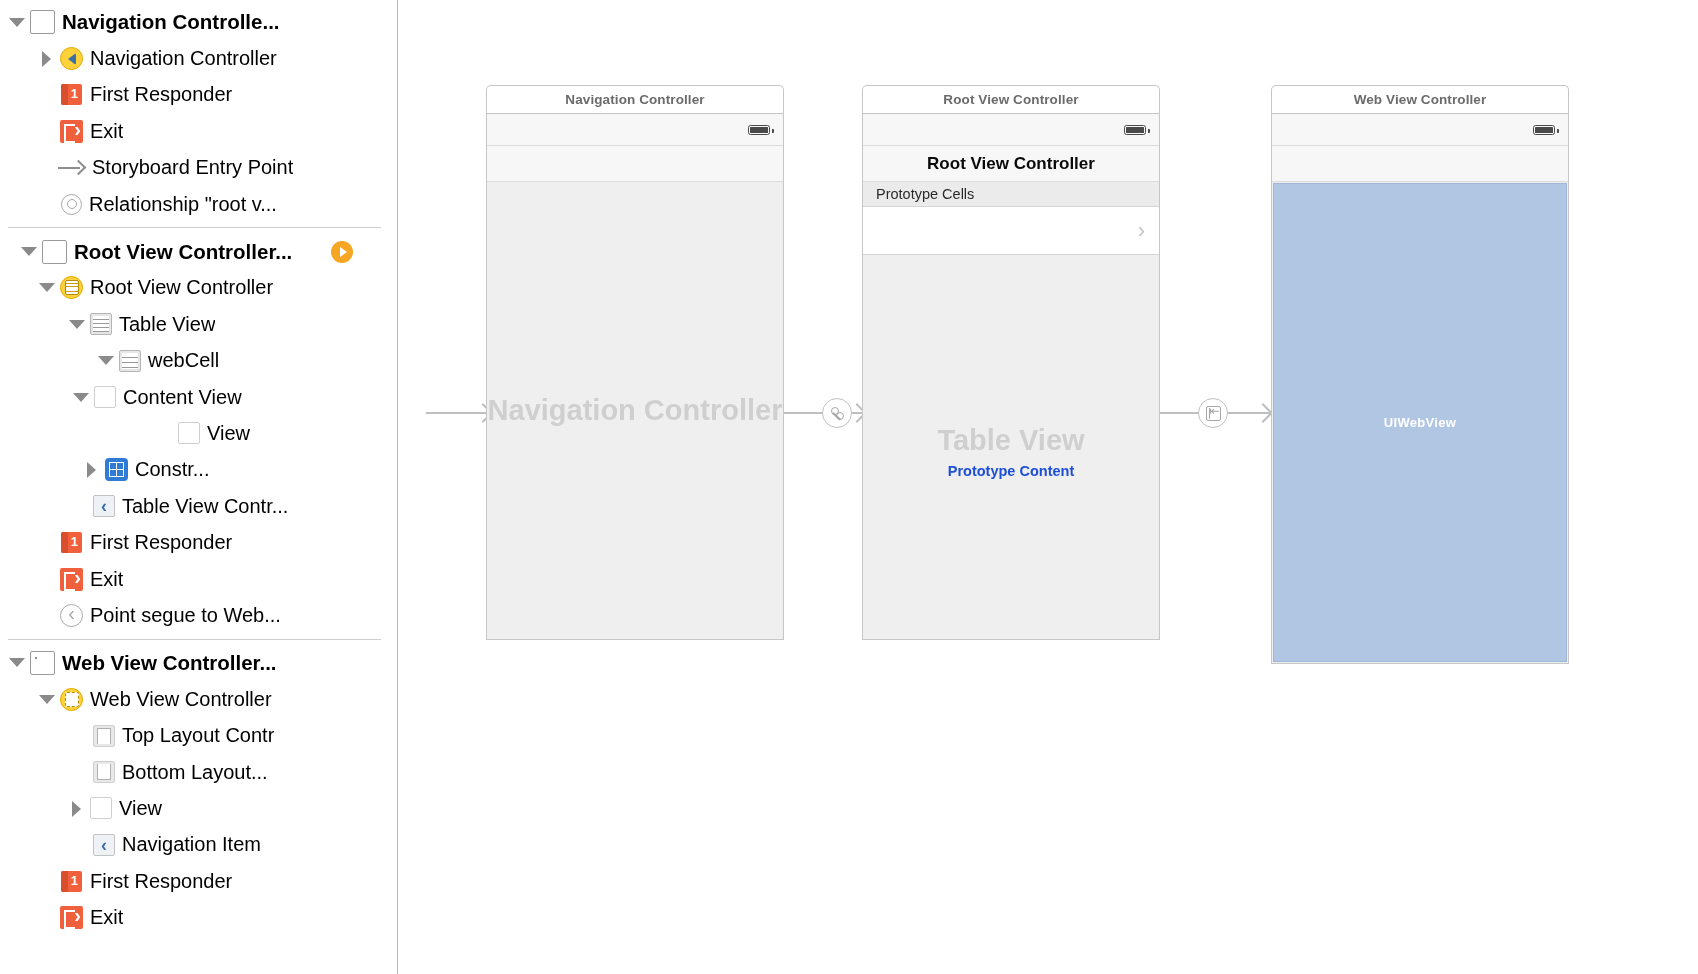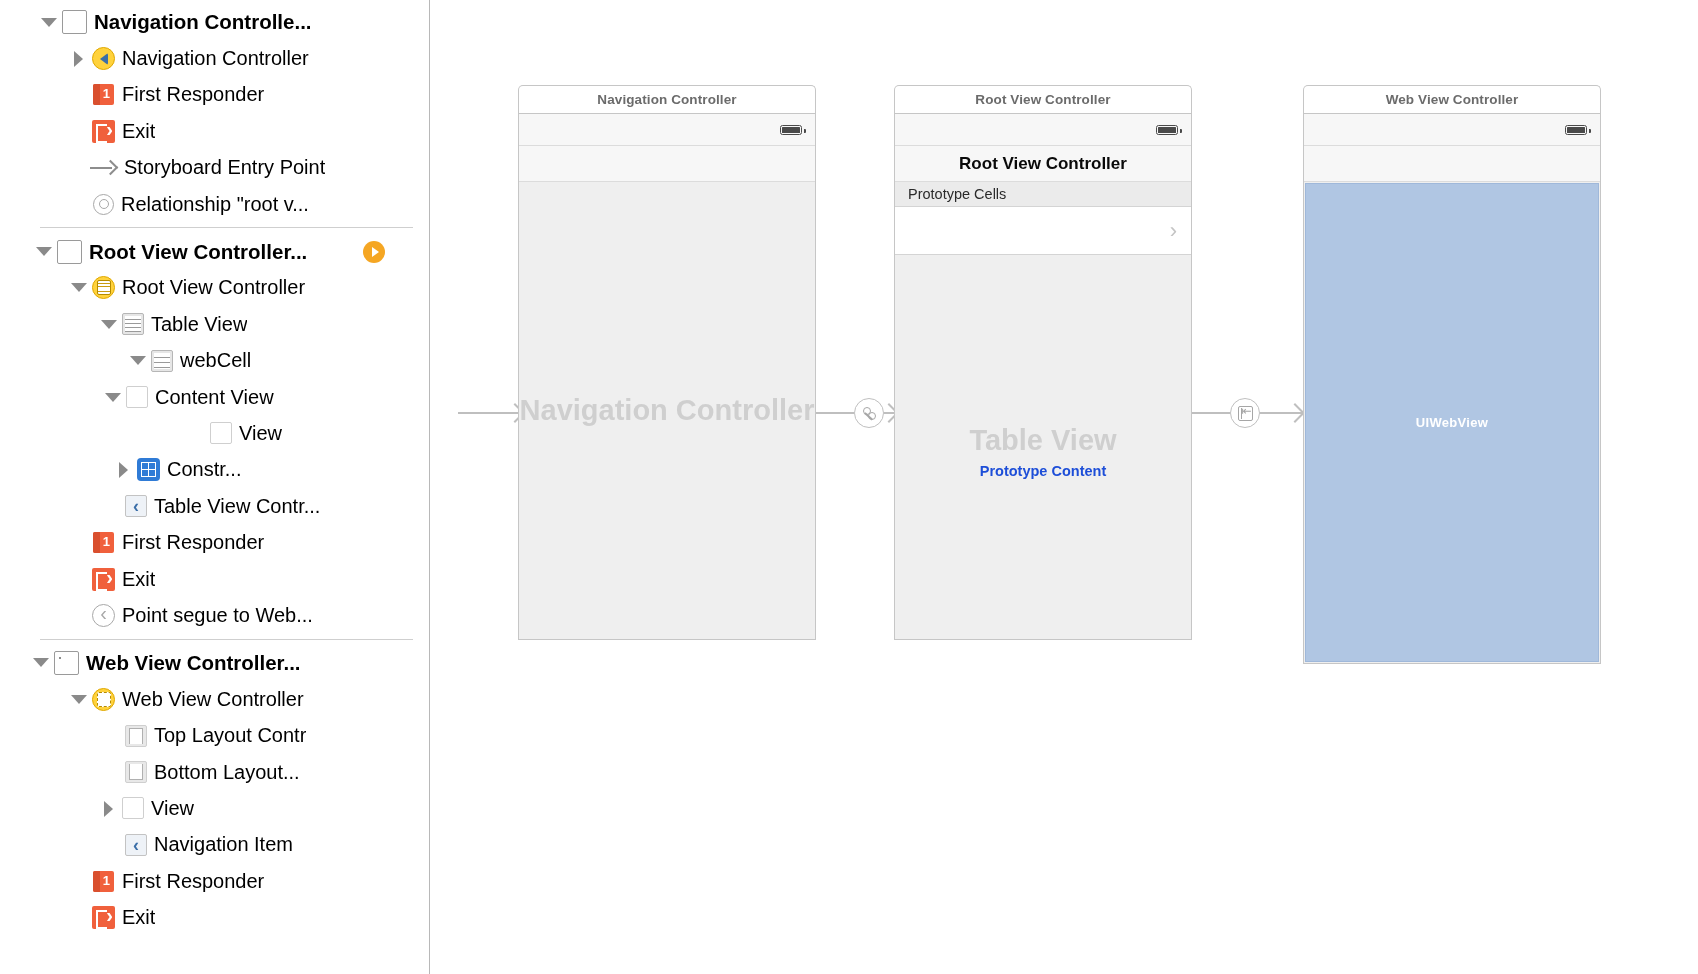--- a/index.html
+++ b/index.html
@@ -22,21 +22,20 @@
   
   #outline {
     position: relative;
     width: 398px;
     height: 974px;
     background: #ffffff;
     border-right: 1px solid #b8b8b8;
     padding-top: 4px;
     overflow: hidden;
     flex: 0 0 398px;
-    margin-left: 32px;
   }
 
   .row {
     position: relative;
     height: 36.4px;
     display: flex;
     align-items: center;
     white-space: nowrap;
     font-size: 20px;
     color: #000000;
@@ -583,21 +582,21 @@
       <span class="ico ico-entry"></span>
       <span class="lbl">Storyboard Entry Point</span>
     </div>
     <div class="row" style="padding-left:61px">
       <span class="ico ico-rel"></span>
       <span class="lbl">Relationship "root v...</span>
     </div>
 
     <div class="sep"></div>
 
-    <div class="row group" style="padding-left:3px">
+    <div class="row group" style="padding-left:20px">
       <span class="twisty down"></span>
       <span class="ico ico-scene table"><span class="top"></span><span class="body"></span></span>
       <span class="lbl">Root View Controller...</span>
       <span class="badge-entry"></span>
     </div>
 
     <div class="row" style="padding-left:38px">
       <span class="twisty down"></span>
       <span class="ico ico-vc tablec">
           <span class="inner"></span>
@@ -642,21 +641,21 @@
       <span class="ico ico-exit"></span>
       <span class="lbl">Exit</span>
     </div>
     <div class="row" style="padding-left:60px">
       <span class="ico ico-segue"></span>
       <span class="lbl">Point segue to Web...</span>
     </div>
 
     <div class="sep"></div>
 
-    <div class="row group" style="">
+    <div class="row group" style="padding-left:8px">
       <span class="twisty down"></span>
       <span class="ico ico-scene web"><span class="top"></span><span class="body"></span></span>
       <span class="lbl">Web View Controller...</span>
     </div>
 
     <div class="row" style="padding-left:38px">
       <span class="twisty down"></span>
       <span class="ico ico-vc webc">
           <span class="inner"></span>
         </span>

